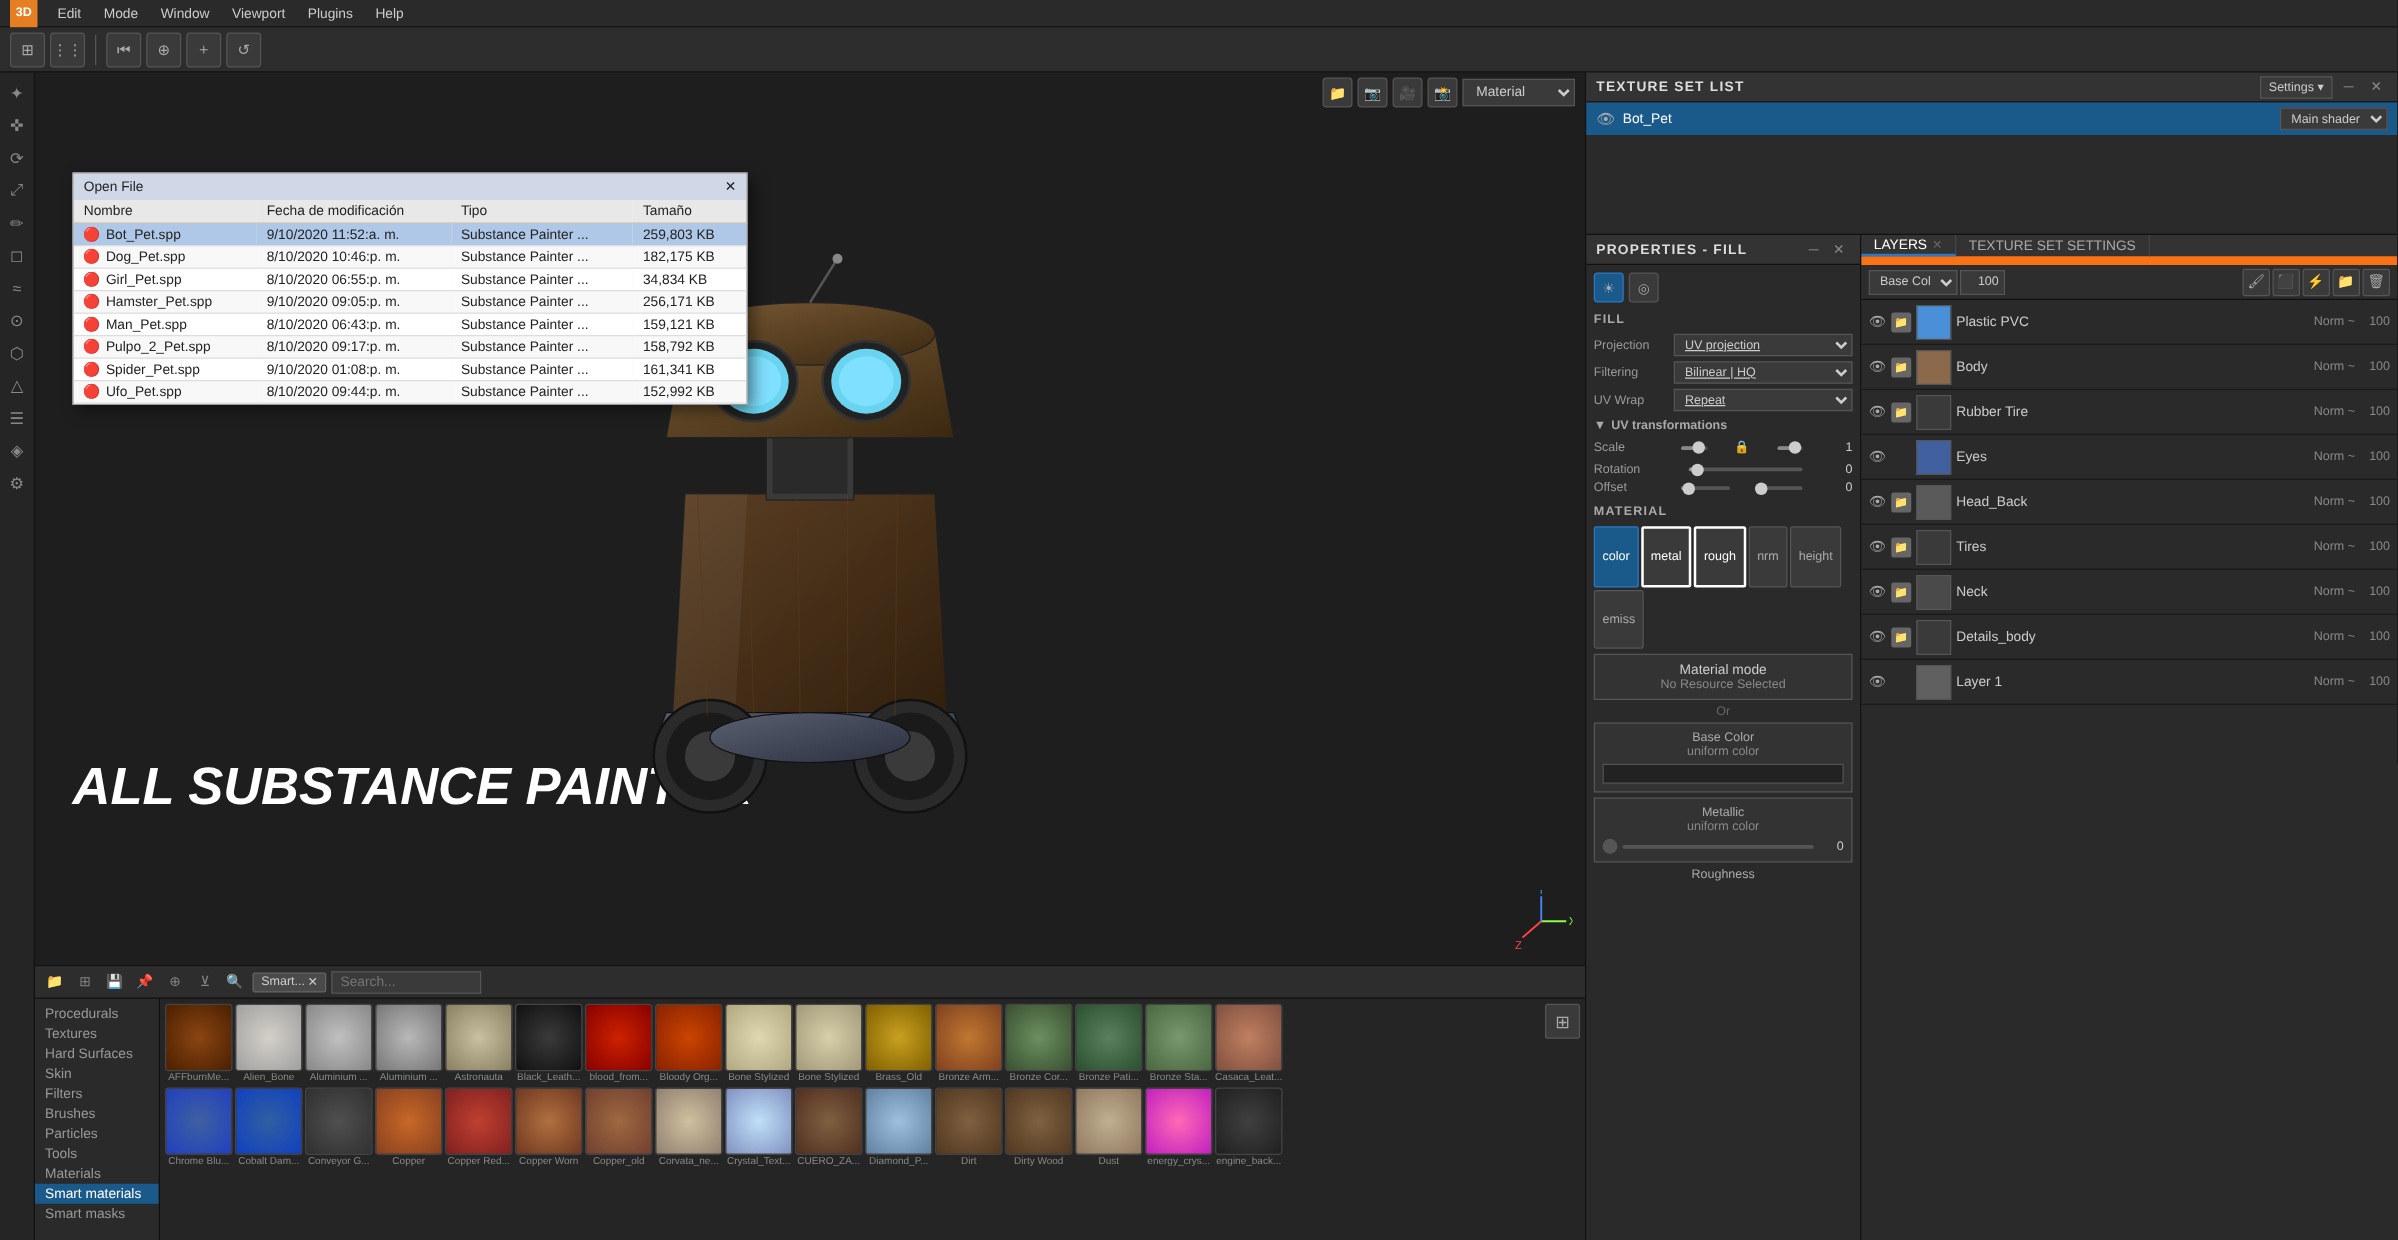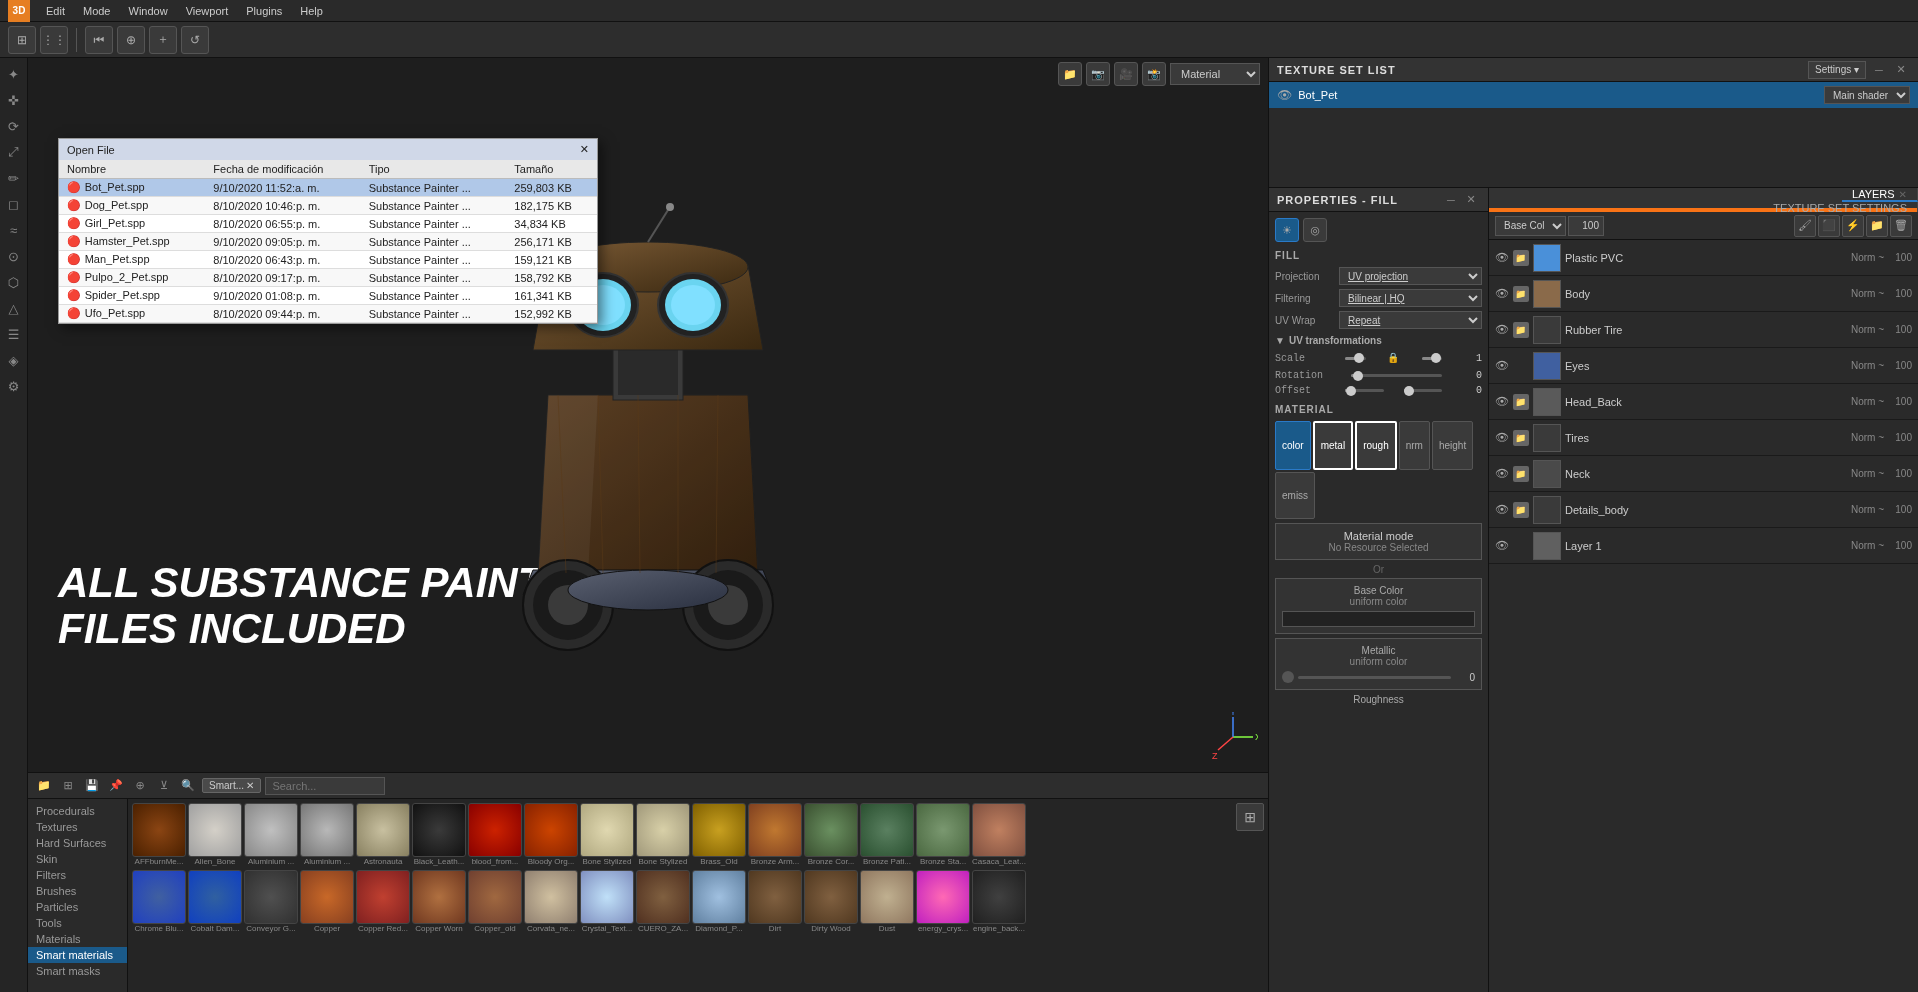--- a/index.html
+++ b/index.html
@@ -526,21 +526,20 @@
       cursor: pointer;
       color: #aaa;
       font-size: 10px;
       font-weight: bold;
     }
     .prop-slider-row {
       display: flex;
       align-items: center;
       margin-bottom: 4px;
       gap: 20px;
-      font-family: Liberation Mono, monospace;
     }
     .prop-slider-label {
       color: #999;
       font-size: 10px;
       width: 50px;
       flex-shrink: 0;
     }
     .prop-slider {
       flex: 1;
       height: 3px;
@@ -657,24 +656,23 @@
     .layers-panel {
       flex: 1;
       background: #2a2a2a;
       display: flex;
       flex-direction: column;
       overflow: hidden;
     }
     .layers-tabs-row {
       display: flex;
       background: #333;
-      border-bottom: 4px solid #f97316;
+      border-bottom: 7px solid #f97316;
       height: 24px;
-      align-items: flex-end;
-      flex-direction: column;
+      align-items: flex-start;
     }
     .layers-tab {
       padding: 0 10px;
       font-size: 11px;
       cursor: pointer;
       color: #aaa;
       height: 100%;
       display: flex;
       align-items: center;
       border-right: 1px solid #444;
@@ -950,21 +948,20 @@
     <td>8/10/2020 09:44:p. m.</td>
     <td>Substance Painter ...</td>
     <td>152,992 KB</td>
   </tr>
             </tbody>
         </table>
       </div>
 
       <div class="promo-text">
         <div>ALL SUBSTANCE PAINTER</div>
-        <div>FILES INCLUDED</div>
       </div>
 
       <div class="robot-preview">
         <svg width="460" height="480" viewBox="0 0 460 480">
 
           <defs>
             <linearGradient id="bodyGrad" x1="0%" y1="0%" x2="100%" y2="100%">
               <stop offset="0%" style="stop-color:#6b4a2a"></stop>
               <stop offset="100%" style="stop-color:#3a2510"></stop>
             </linearGradient>

